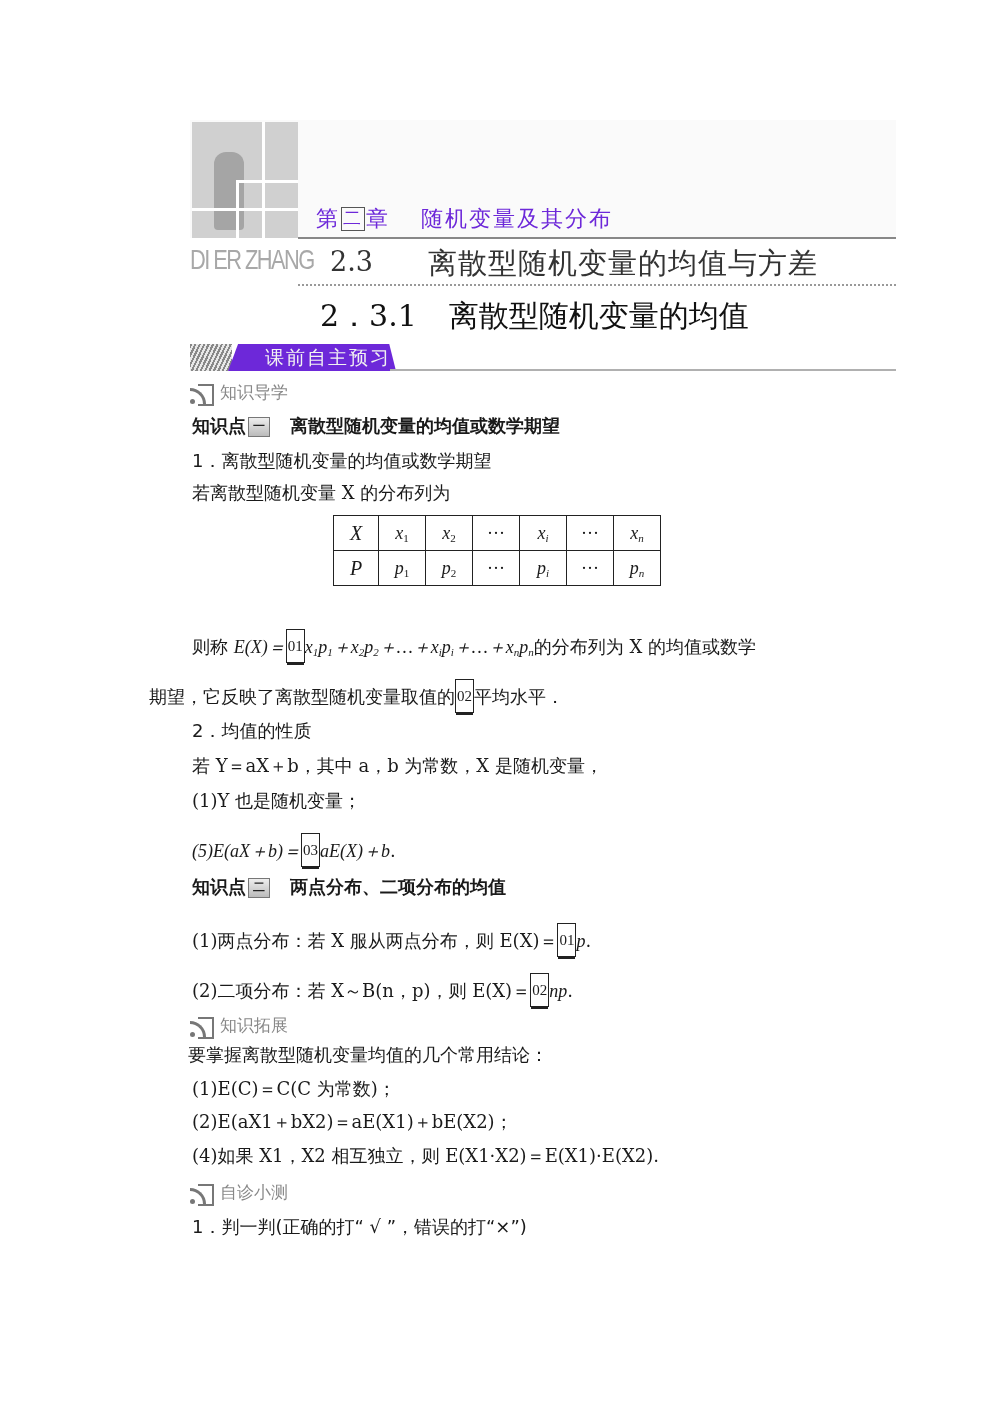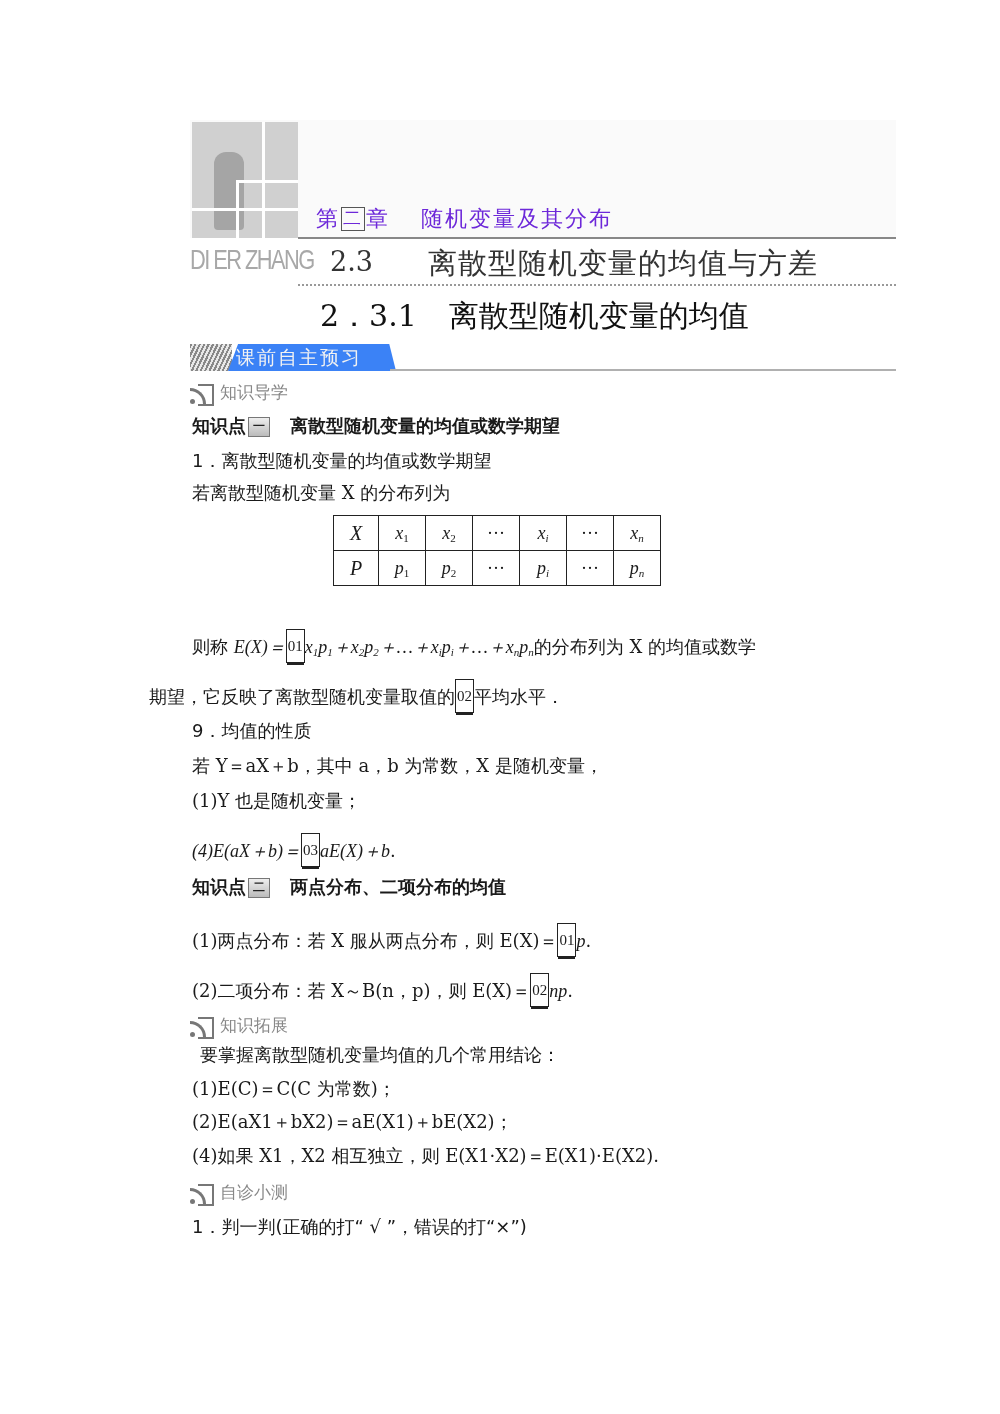--- a/index.html
+++ b/index.html
@@ -21,23 +21,23 @@
                color: #a8a8a8; letter-spacing: -2px; transform: scaleX(0.78); transform-origin: left; }
   .section-num { left: 330px; top: 246px; font-size: 27px; color: #333; }
   .section-title { left: 428px; top: 244px; font-size: 29px; color: #333; letter-spacing: 1px; }
   .rule-dot { left: 298px; top: 284px; width: 598px; border-top: 2px dotted #999; }
   .main-title { left: 320px; top: 296px; font-size: 30px; color: #111; }
   .main-title .num { margin-right: 32px; }
   
   .ribbon-wrap { left: 190px; top: 344px; width: 706px; height: 27px; }
   .ribbon-stripes { position: absolute; left: 0; top: 0; width: 42px; height: 27px;
      background: repeating-linear-gradient(115deg, #888 0 2px, #e8e8e8 2px 4px); }
-  .ribbon { position: absolute; left: 38px; top: 0; width: 168px; height: 27px; background: #3b82f6;
+  .ribbon { position: absolute; left: 38px; top: 0; width: 168px; height: 27px; background: #6d28d9;
             clip-path: polygon(6% 0, 96% 0, 100% 100%, 0 100%); color: #f2f2f2;
-            font-size: 19px; line-height: 27px; padding-left: 8px; box-sizing: border-box; letter-spacing: 2px; }
+            font-size: 19px; line-height: 27px; padding-left: 37px; box-sizing: border-box; letter-spacing: 2px; }
   .ribbon-line { position: absolute; left: 200px; top: 25px; width: 506px; height: 2px; background: #b0b0b0; }
   
   .subhead { font-size: 17px; color: #888; display: flex; align-items: flex-end; }
   .subhead .icon { width: 24px; height: 20px; position: relative; margin-right: 6px; }
   .subhead .icon .bracket { position: absolute; right: 0; top: 0; width: 14px; height: 18px;
                             border: 2px solid #777; border-left: none; }
   .subhead .icon .arcs { position: absolute; left: 0; top: 4px; width: 16px; height: 16px;
                          border-radius: 0 100% 0 0; border: 3px solid #777; border-left: none; border-bottom: none; box-sizing: border-box; }
   .subhead .icon .dot { position: absolute; left: 0; bottom: 0; width: 5px; height: 5px; background: #777; border-radius: 50%; }
   
@@ -127,46 +127,46 @@
   </table>
 
 <div class="abs txt" style="left:192px;top:629px;">
   <span>则称</span>
   <span class="i">E(X)＝</span><span class="ans-num">01</span><span class="ul i">x<sub>1</sub>p<sub>1</sub>＋x<sub>2</sub>p<sub>2</sub>＋…＋x<sub>i</sub>p<sub>i</sub>＋…＋x<sub>n</sub>p<sub>n</sub></span><span>的分布列为 X 的均值或数学</span>
 </div>
 <div class="abs txt" style="left:149px;top:679px;">
   <span>期望，它反映了离散型随机变量取值的</span><span class="ans-num">02</span><span class="ul">平均水平．</span>
 </div>
 
-<div class="abs txt sans" style="left:192px;top:722px;">9．均值的性质</div>
+<div class="abs txt sans" style="left:192px;top:722px;">2．均值的性质</div>
 <div class="abs txt" style="left:192px;top:757px;">若 Y＝aX＋b，其中 a，b 为常数，X 是随机变量，</div>
 <div class="abs txt" style="left:192px;top:792px;">(1)Y 也是随机变量；</div>
 <div class="abs txt" style="left:192px;top:833px;">
-  <span class="i">(4)E(aX＋b)＝</span><span class="ans-num">03</span><span class="ul i">aE(X)＋b</span><span>.</span>
+  <span class="i">(5)E(aX＋b)＝</span><span class="ans-num">03</span><span class="ul i">aE(X)＋b</span><span>.</span>
 </div>
 
 <div class="abs txt sans bold" style="left:192px;top:878px;">
   <span>知识点</span><span class="kp-box">二</span><span style="margin-left:18px">两点分布、二项分布的均值</span>
 </div>
 <div class="abs txt" style="left:192px;top:923px;">
   <span>(1)两点分布：若 X 服从两点分布，则 E(X)＝</span><span class="ans-num">01</span><span class="ul i">p</span>.
 </div>
 <div class="abs txt" style="left:192px;top:973px;">
   <span>(2)二项分布：若 X～B(n，p)，则 E(X)＝</span><span class="ans-num">02</span><span class="ul i">np</span>.
 </div>
 
 <div class="abs subhead" style="left:190px;top:1014px;">
   <span class="icon">
       <span class="bracket"></span>
       <span class="arcs"></span>
       <span class="dot"></span>
     </span>
   <span>知识拓展</span>
 </div>
-<div class="abs txt" style="left:200px;top:1046px;">要掌握离散型随机变量均值的几个常用结论：</div>
+<div class="abs txt" style="left:188px;top:1046px;">要掌握离散型随机变量均值的几个常用结论：</div>
 <div class="abs txt" style="left:192px;top:1080px;">(1)E(C)＝C(C 为常数)；</div>
 <div class="abs txt" style="left:192px;top:1113px;">(2)E(aX1＋bX2)＝aE(X1)＋bE(X2)；</div>
 <div class="abs txt" style="left:192px;top:1147px;">(4)如果 X1，X2 相互独立，则 E(X1·X2)＝E(X1)·E(X2).</div>
 
 <div class="abs subhead" style="left:190px;top:1181px;">
   <span class="icon">
       <span class="bracket"></span>
       <span class="arcs"></span>
       <span class="dot"></span>
     </span>

